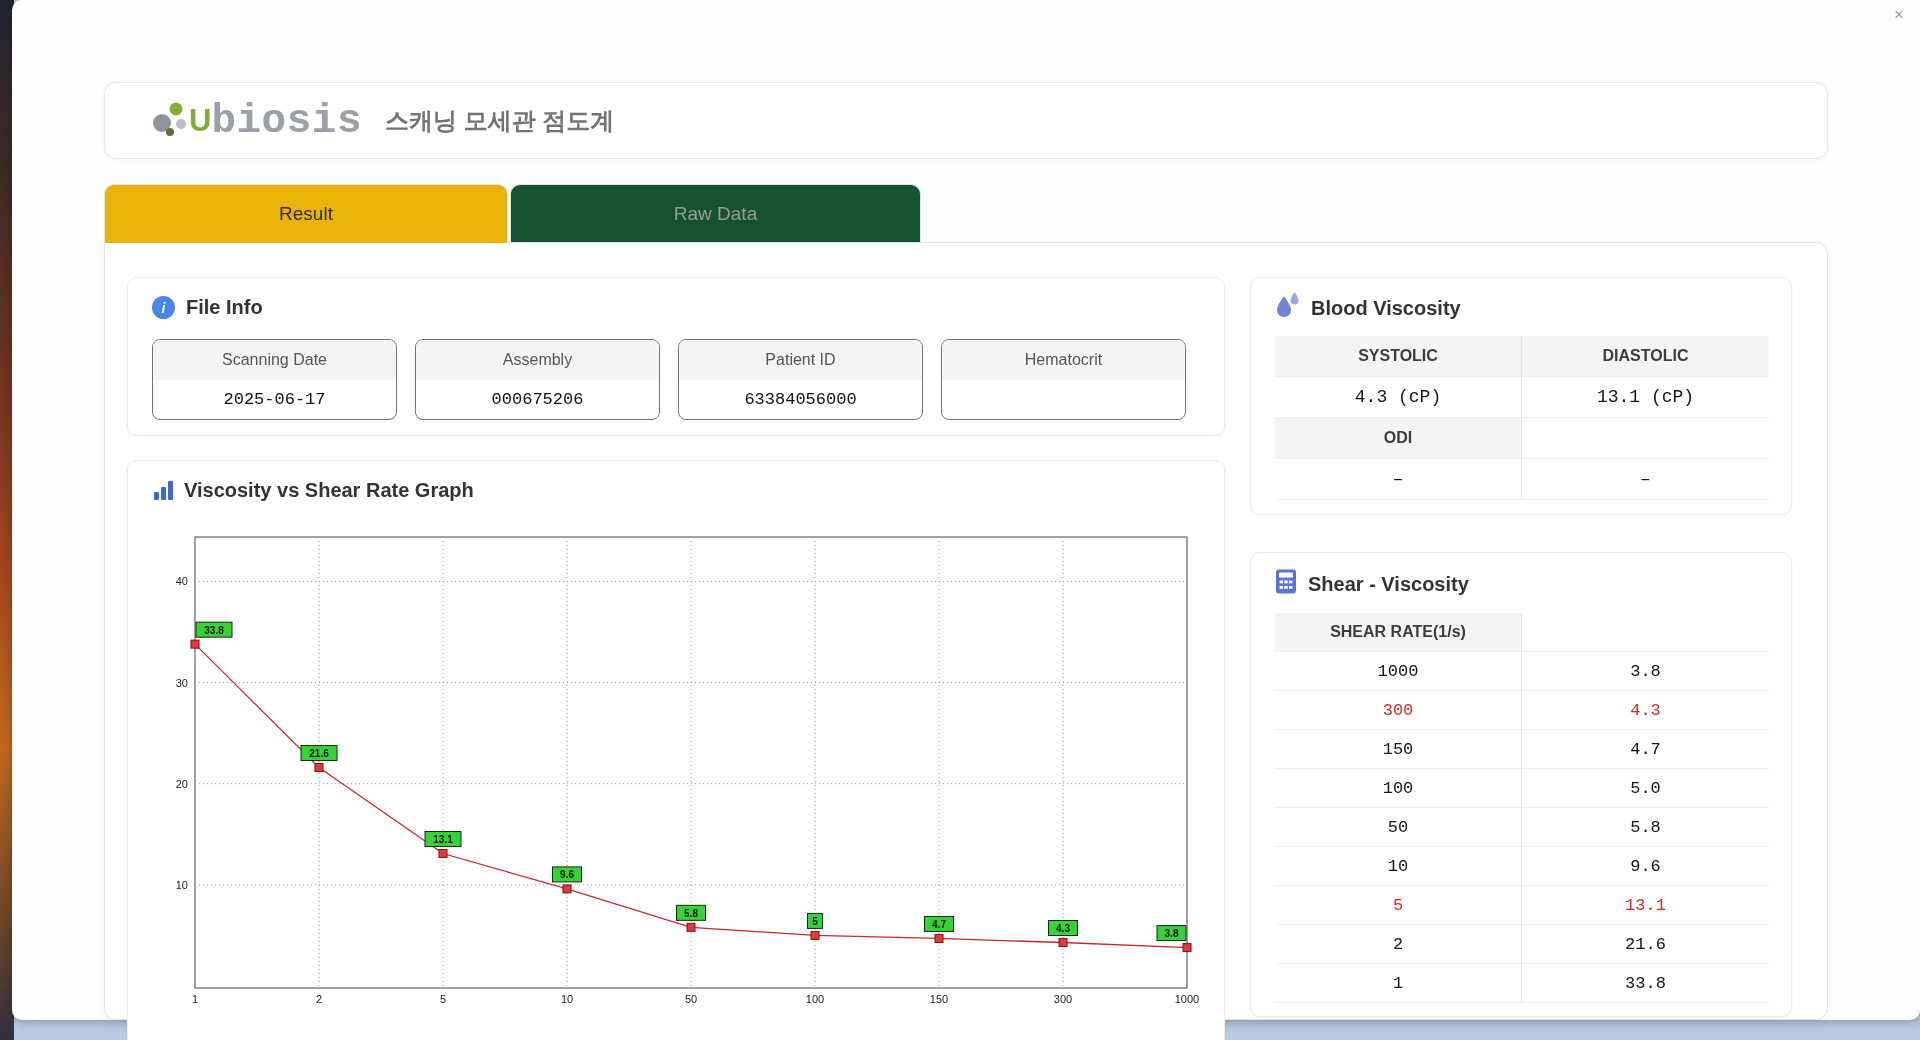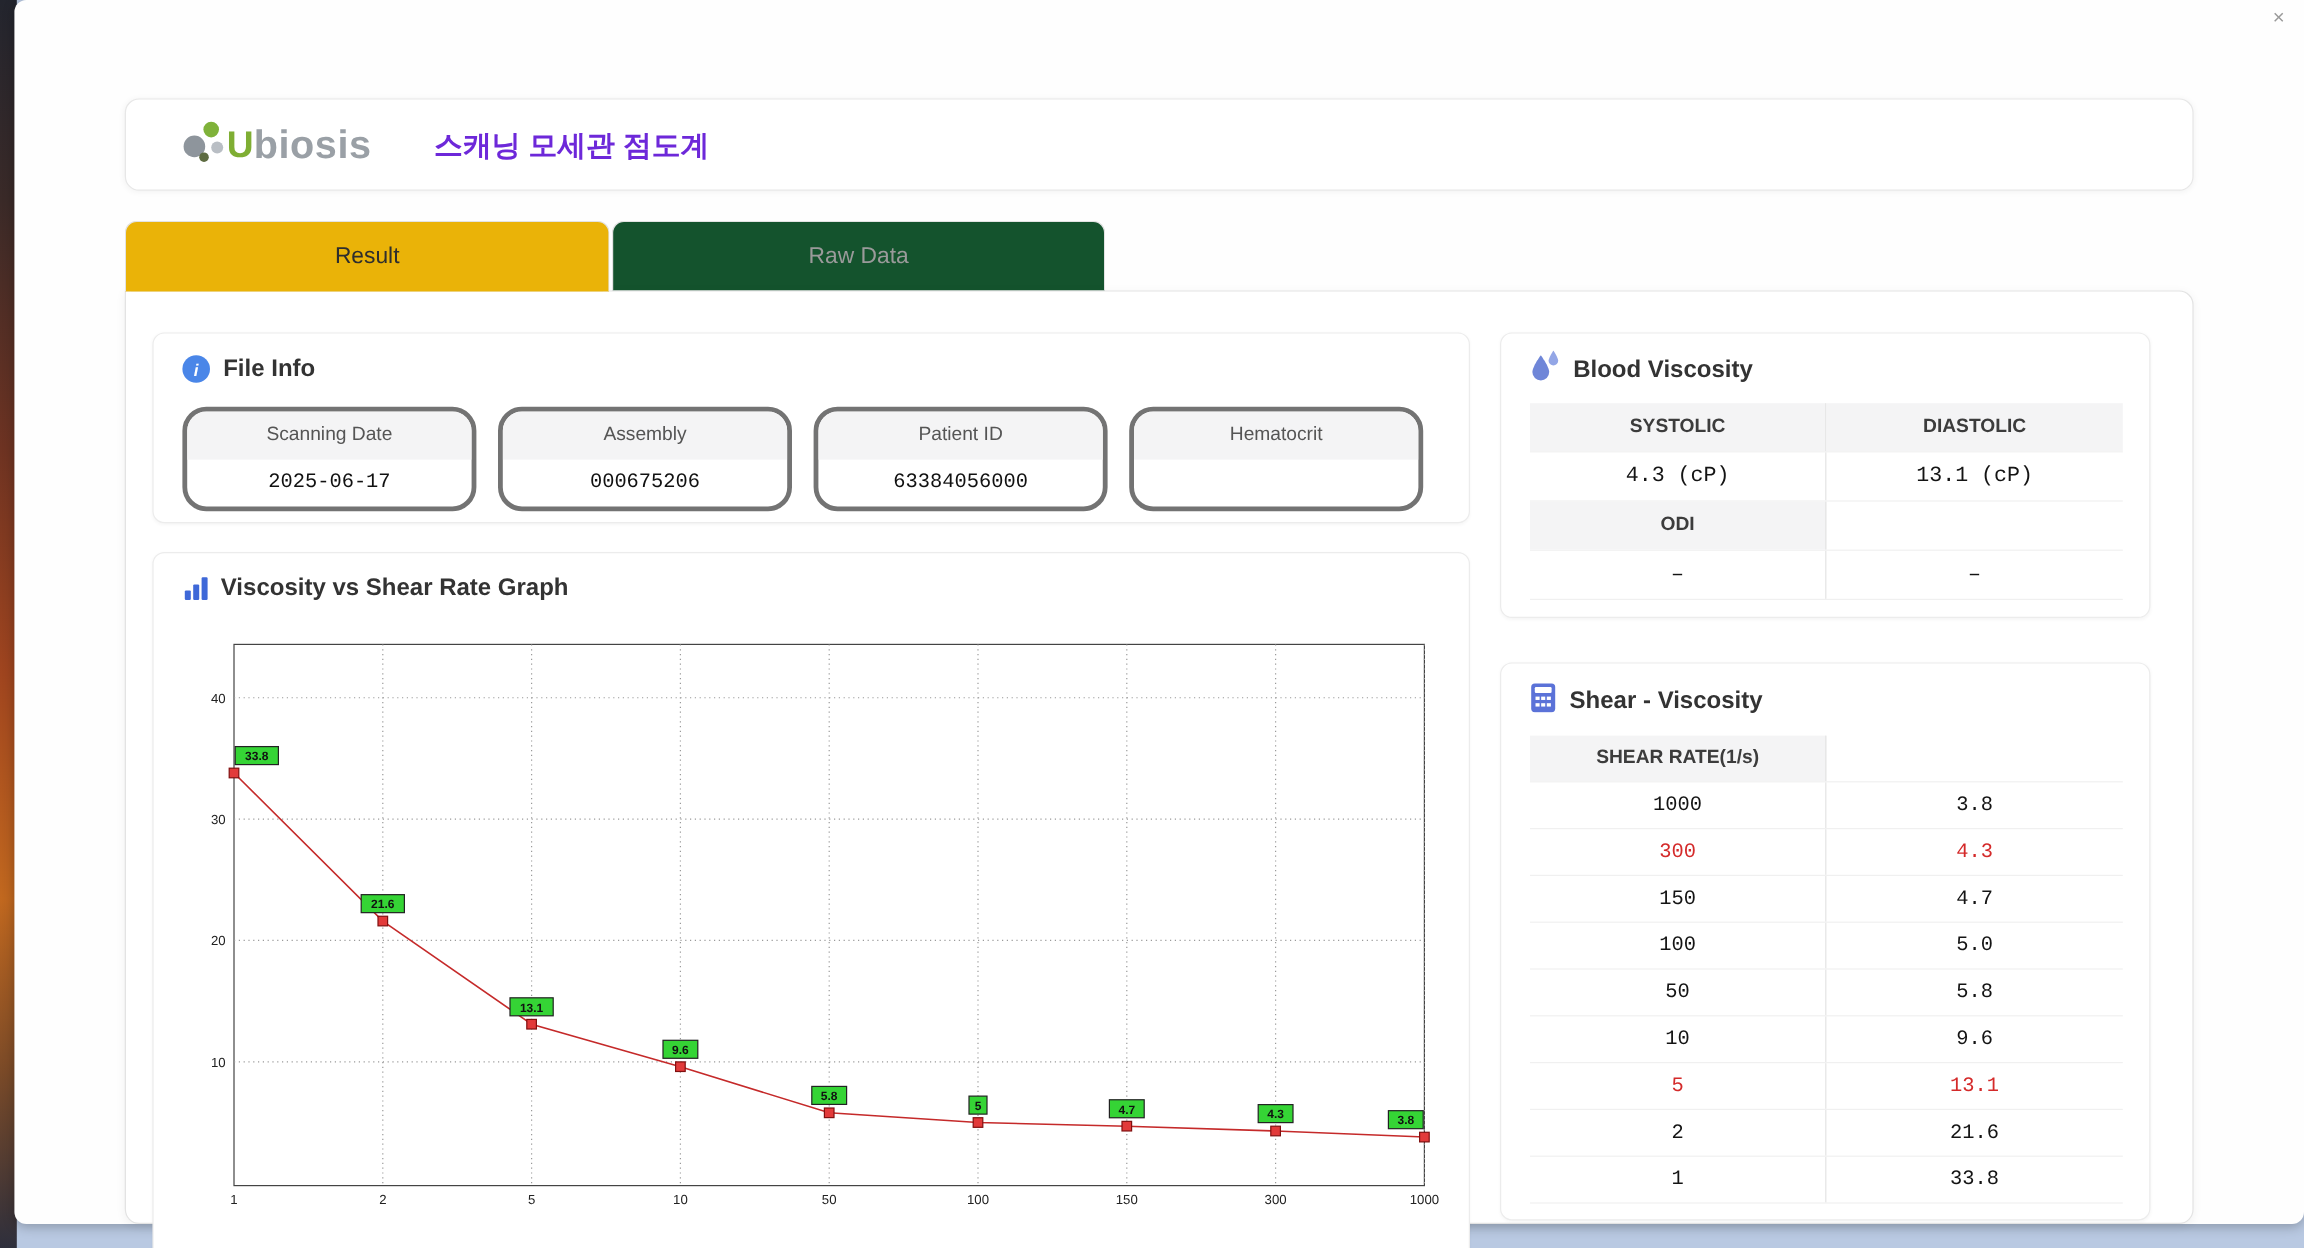--- a/index.html
+++ b/index.html
@@ -26,22 +26,22 @@
   }
   .card {
     position:absolute; background:#fff;
     border:1px solid #e7e7e7; border-radius:12px;
     box-shadow:0 1px 5px rgba(0,0,0,.05);
   }
   
   .hdr-card { left:92px; top:82px; width:1724px; height:77px; display:flex; align-items:center; }
   .logo { display:flex; align-items:center; margin-left:44px; }
   .logo-u { font-size:31px; font-weight:bold; color:#7fae33; margin-left:-4px; }
-  .logo-rest { font-size:33px; font-weight:bold; color:#9aa0a6; letter-spacing:.5px; }
-  .app-title { margin-left:52px; font-size:24px; font-weight:bold; color:#6d28d9; }
+  .logo-rest { font-size:41px; font-weight:bold; color:#9aa0a6; letter-spacing:.5px;font-family:Liberation Mono, monospace; }
+  .app-title { margin-left:23px; font-size:24px; font-weight:bold; color:#737373; }
   
   .tab {
     position:absolute; top:184px; height:58px;
     display:flex; align-items:center; justify-content:center;
     font-size:19px; border-radius:10px 10px 0 0; cursor:pointer;
   }
   .tab.active {
     left:92px; width:404px; height:59px; z-index:3;
     background:#eab308; border:1px solid #e3e3e3; border-bottom:none;
     font-weight:normal; color:#2e2e2e;
@@ -62,21 +62,21 @@
   
   .info-icon {
     width:23px; height:23px; border-radius:50%; background:#4a86e8;
     color:#fff; font-size:14px; font-weight:bold; font-style:italic;
     display:flex; align-items:center; justify-content:center;
   }
   .bars-icon { display:inline-flex; align-items:flex-end; gap:2px; height:19px; }
   .bars-icon i { width:5px; background:#3e68d8; display:block; border-radius:1px; }
   
   .fields { position:absolute; left:24px; top:61px; display:flex; gap:18px; }
-  .field { width:245px; border:4px solid #737373; border-radius:20px; overflow:hidden; background:#fff; }
+  .field { width:245px; border:1px solid #737373; border-radius:8px; overflow:hidden; background:#fff; }
   .field-label { height:40px; background:#f4f4f5; color:#555; font-size:16px; display:flex; align-items:center; justify-content:center; }
   .field-value { height:39px; display:flex; align-items:center; justify-content:center; font-size:17px; color:#111; }
   .mono { font-family:"Liberation Mono", monospace; }
   
   .vtable { position:absolute; left:24px; width:494px; }
   .trow { display:grid; grid-template-columns:1fr 1fr; border-bottom:1px solid #f0f0f0; }
   .trow > div { display:flex; align-items:center; justify-content:center; }
   .trow > div:first-child { border-right:1px solid #e4e4e4; }
   .th { background:#f4f4f5; color:#3c3c3c; font-size:16px; font-weight:600; height:40px; }
   .td { height:40px; font-size:18px; color:#141414; }

